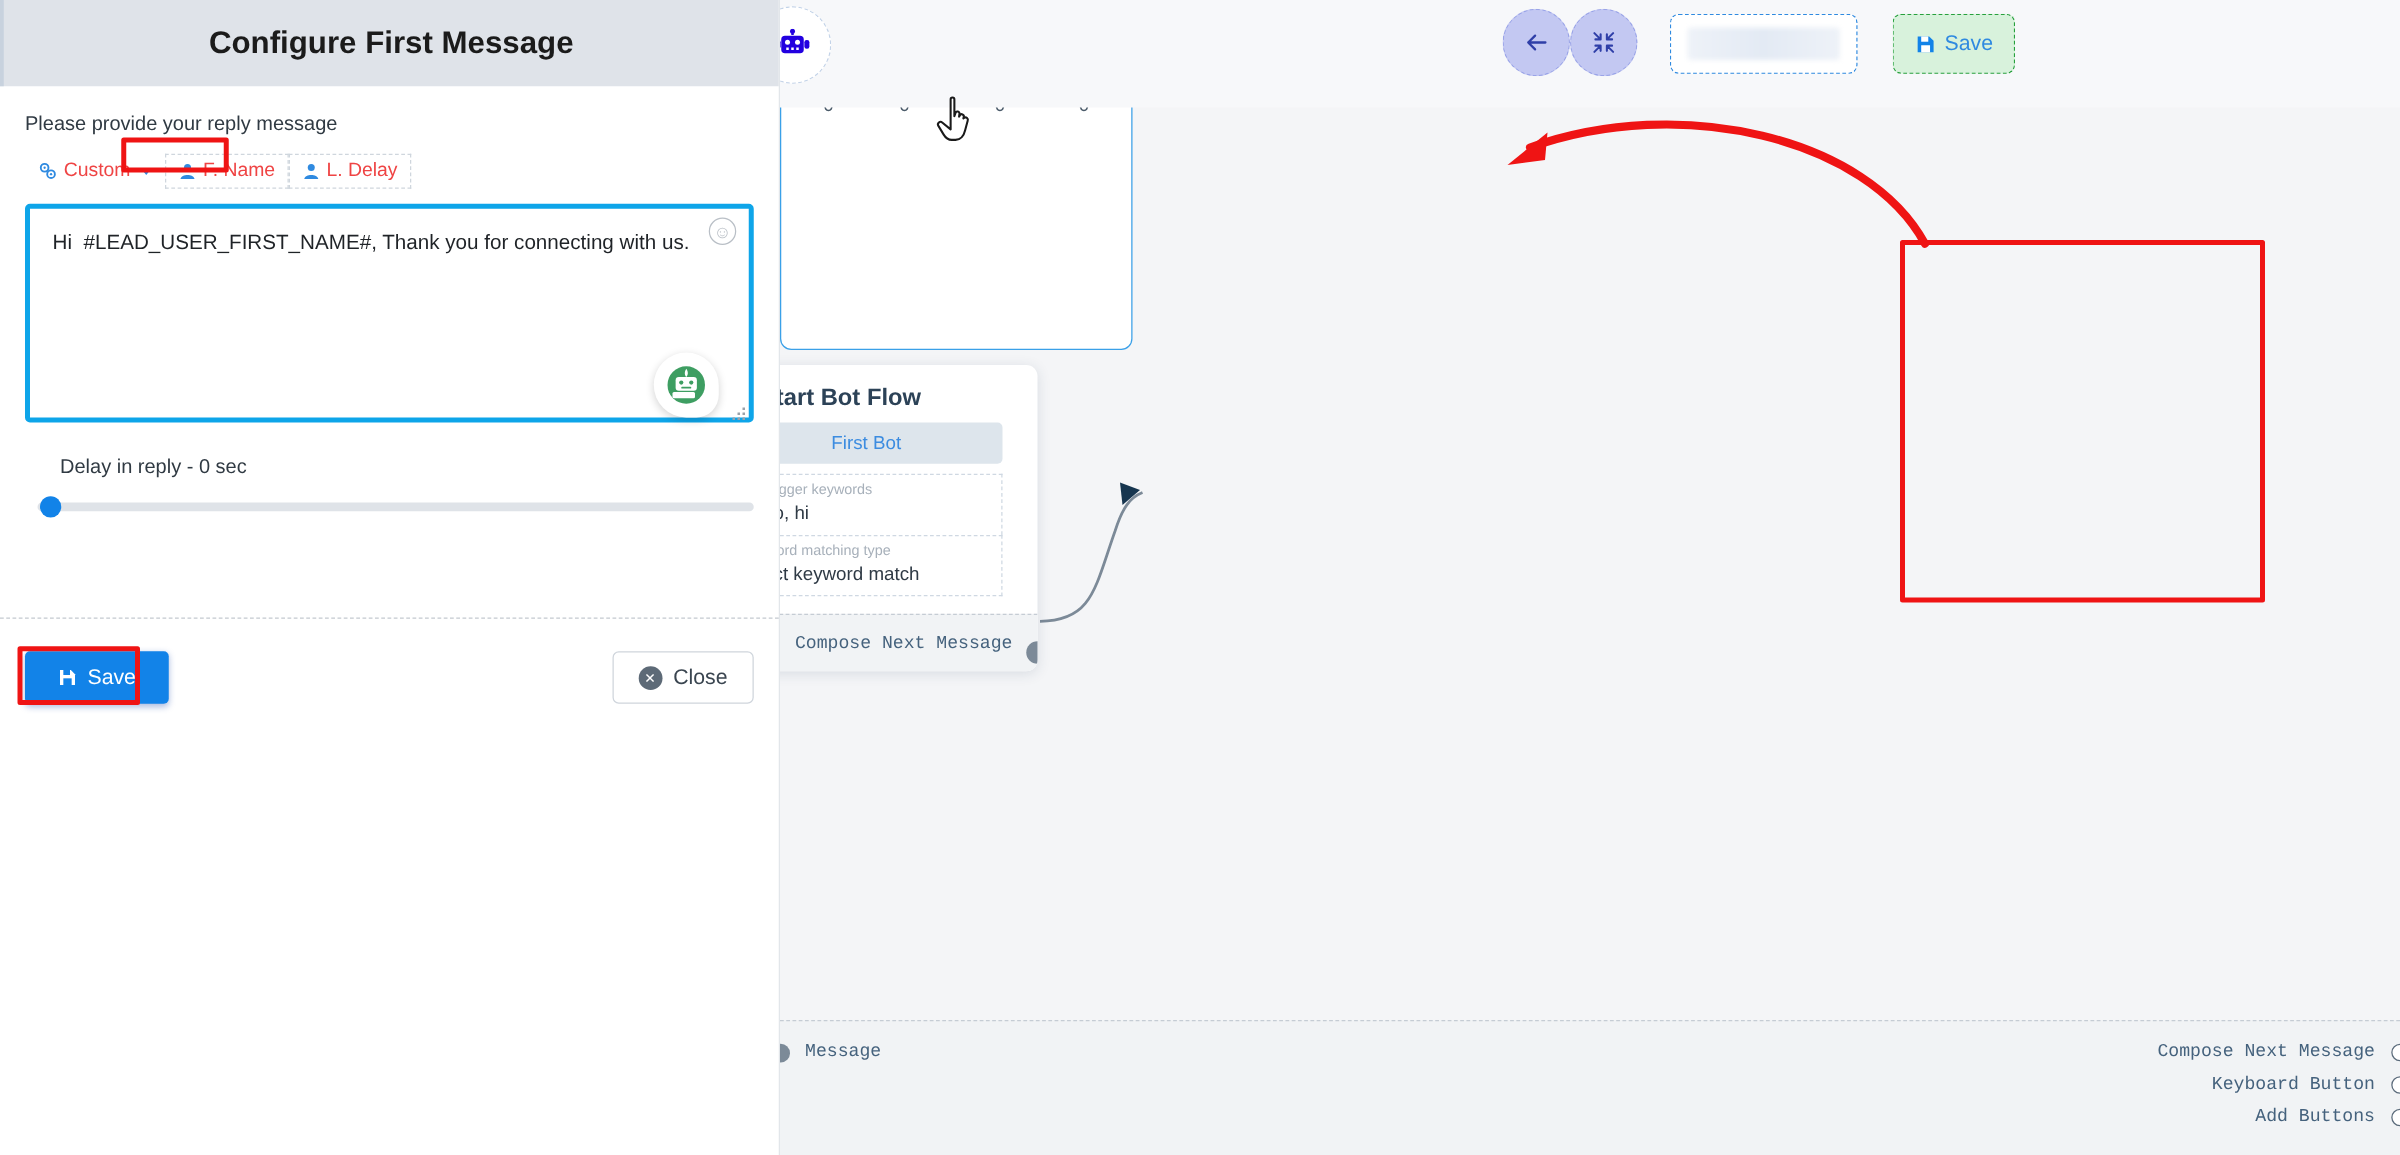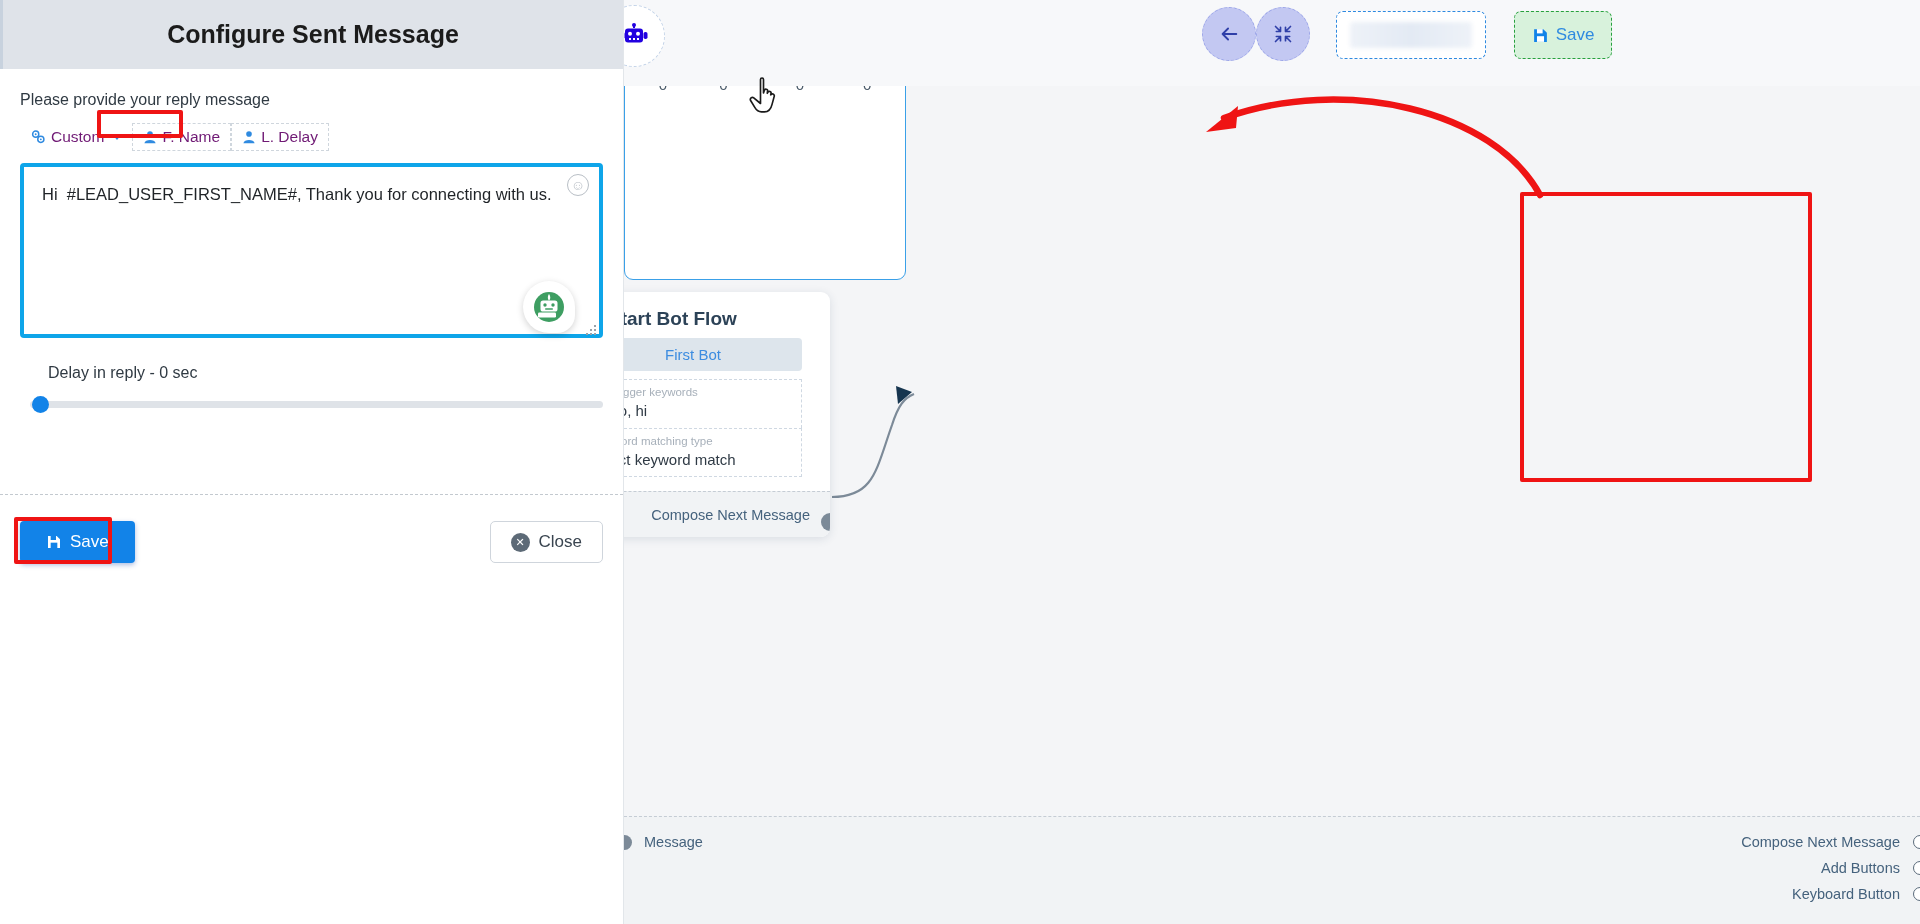--- a/index.html
+++ b/index.html
@@ -79,20 +79,21 @@
   .node-footer {
     background: #f1f3f5;
     border-top: 1px dashed #c5ccd4;
     padding: 10px 20px 14px 20px;
     position: relative;
   }
   .footer-row {
     display: flex; align-items: center; justify-content: center;
     font-size: 14.5px; color: #45627d;
     height: 26px;
+    font-family: Liberation Mono, monospace;
   }
   .footer-row .right { margin-left: auto; }
   .firstbot-pill {
     background: #dde5ec; color: #3c8ce0;
     text-align: center; font-size: 15px;
     padding: 8px 0; border-radius: 4px;
     margin-bottom: 8px;
   }
   .kv { border: 1px dashed #cfd8e2; border-bottom: none; padding: 5px 8px 6px 8px; }
   .kv:last-child { border-bottom: 1px dashed #cfd8e2; }
@@ -145,21 +146,21 @@
     border-left: 3px solid #c8d2de;
     display: flex; align-items: center; justify-content: center;
   }
   #panel-header .t { font-size: 25px; font-weight: bold; color: #1b1b1b; }
   #panel-inner { padding: 22px 20px 0 20px; }
   .hint { font-size: 16px; color: #303a43; margin-bottom: 14px; }
 
   .tokenbar { display: flex; align-items: center; gap: 0; }
   .token {
     display: inline-flex; align-items: center; gap: 5px;
-    color: #701a75; font-size: 15.5px;
+    color: #ef4444; font-size: 15.5px;
     padding: 4px 10px;
     border: 1px dashed transparent;
     cursor: pointer; white-space: nowrap;
   }
   .token.boxed { border-color: #cfd6dd; }
   .caret {
     width: 0; height: 0; margin-left: 4px;
     border-left: 4.5px solid transparent;
     border-right: 4.5px solid transparent;
     border-top: 5.5px solid #2f8ae0;
@@ -410,44 +411,44 @@
                    L2.4 17 C1.7 15.8 3.3 14.3 4.5 15.3 L9 19 Z" fill="#ffffff" stroke="#1a1a1a" stroke-width="1.1" stroke-linejoin="round"></path>
         </svg>
       </div>
 
       <div class="node-footer" style="position:absolute;left:0;right:0;bottom:0;height:108px;padding-top:12px;">
         <div class="footer-row">
           <span>Message</span>
           <span class="right">Compose Next Message</span>
         </div>
         <div class="footer-row">
+          <span class="right">Keyboard Button</span>
+        </div>
+        <div class="footer-row">
           <span class="right">Add Buttons</span>
-        </div>
-        <div class="footer-row">
-          <span class="right">Keyboard Button</span>
         </div>
         <div class="handle-in" style="top:18px;"></div>
         <div class="handle" style="top:18px;"></div>
         <div class="handle" style="top:44px;"></div>
         <div class="handle" style="top:70px;"></div>
       </div>
     </div>
 
     <div class="hl" style="left:896px; top:192px; width:292px; height:290px;"></div>
 
     <svg width="1296" height="924" style="position:absolute;left:0;top:0;pointer-events:none;">
       <path d="M 916 195 C 870 110, 720 75, 600 118" fill="none" stroke="#ef1414" stroke-width="6.5" stroke-linecap="round"></path>
       <polygon points="582,132 614,106 612,128" fill="#ef1414"></polygon>
     </svg>
   </div>
 
   <div id="panel">
 
     <div id="panel-header">
-      <span class="t">Configure Sent Message</span>
+      <span class="t">Configure First Message</span>
     </div>
 
     <div id="panel-inner">
       <div class="hint">Please provide your reply message</div>
 
       <div class="tokenbar">
         <span class="token">
           <svg width="15" height="14" viewBox="0 0 16 15">
             <circle cx="5" cy="4.5" r="3.3" fill="none" stroke="#2f8ae0" stroke-width="1.6"></circle>
             <circle cx="10.5" cy="10" r="3.3" fill="none" stroke="#2f8ae0" stroke-width="1.6"></circle>

